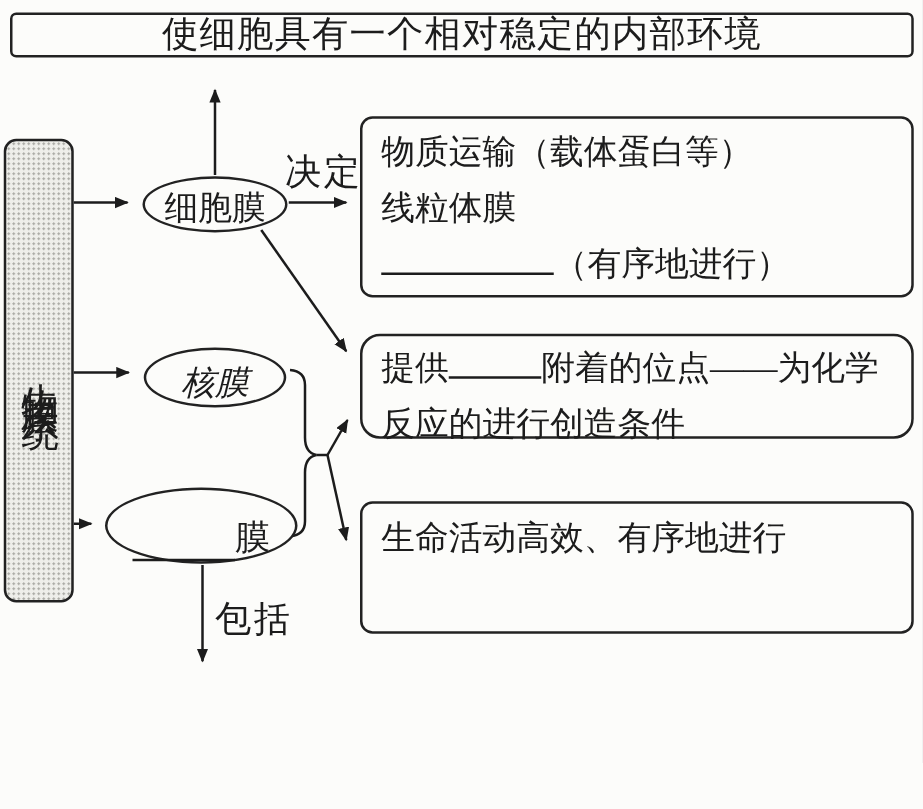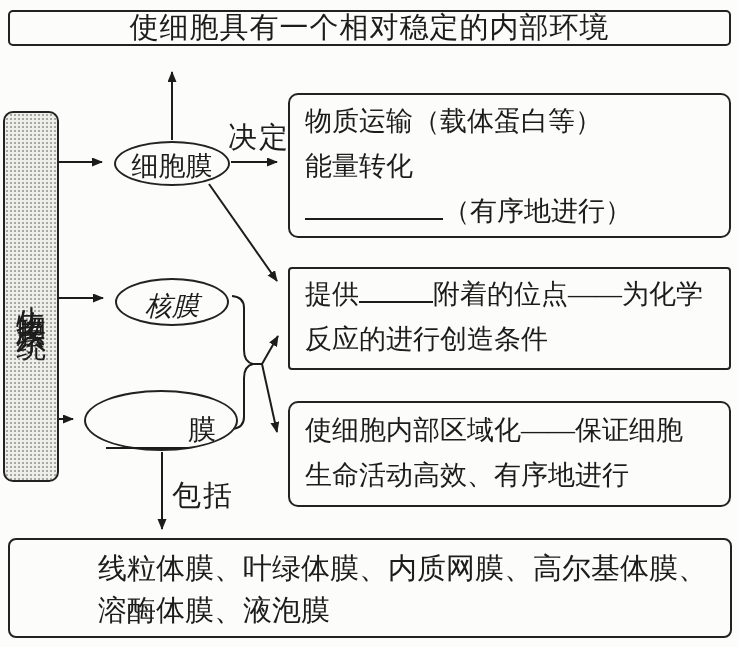--- a/index.html
+++ b/index.html
@@ -43,21 +43,21 @@
     display:inline-block;border-bottom:2px solid #1c1c1c;
     height:1em;vertical-align:baseline;
   }
   .edge-label{
     position:absolute;z-index:3;font-size:29px;letter-spacing:2px;background:transparent;
   }
   #label-decide{left:228px;top:118px;}
   #label-include{left:172px;top:476px;}
   .func-box{font-size:27px;line-height:45px;padding:4px 6px 0 15px;}
   #box-functions{left:288px;top:93px;width:443px;height:145px;border-radius:10px;}
-  #box-attachment{left:288px;top:267px;width:443px;height:103px;border-radius:4px;padding-top:3px;}
+  #box-attachment{left:288px;top:267px;width:443px;height:84px;border-radius:16px;padding-top:3px;}
   #box-compartment{left:288px;top:401px;width:443px;height:106px;border-radius:10px;padding-top:5px;}
   #bottom-box{
     left:8px;top:538px;width:724px;height:100px;border-radius:8px;
     font-size:29px;line-height:42px;padding:7px 10px 0 88px;
   }
   .line{white-space:nowrap;}
 </style>
 </head>
 <body>
 
@@ -103,32 +103,27 @@
   <div class="ellipse" id="organelle-membrane">
     <span class="blank" style="width:82px;"></span>
       <span>膜</span>
   </div>
 
   <div class="edge-label" id="label-decide">决定</div>
   <div class="edge-label" id="label-include">包括</div>
 
   <div class="box rounded func-box" id="box-functions">
     <div class="line">物质运输（载体蛋白等）</div>
-    <div class="line">能量转化</div>
+    <div class="line">线粒体膜</div>
     <div class="line"><span class="blank" style="width:138px;"></span><span>（有序地进行）</span></div>
   </div>
 
   <div class="box rounded func-box" id="box-attachment">
     <div class="line"><span>提供</span><span class="blank" style="width:74px;"></span><span>附着的位点——为化学</span></div>
     <div class="line">反应的进行创造条件</div>
   </div>
 
   <div class="box rounded func-box" id="box-compartment">
-    <div class="line">使细胞内部区域化——保证细胞</div>
     <div class="line">生命活动高效、有序地进行</div>
   </div>
 
-  <div class="box" id="bottom-box">
-    <div class="line">线粒体膜、叶绿体膜、内质网膜、高尔基体膜、</div>
-    <div class="line">溶酶体膜、液泡膜</div>
-  </div>
 
 </div>
 
 </body></html>

